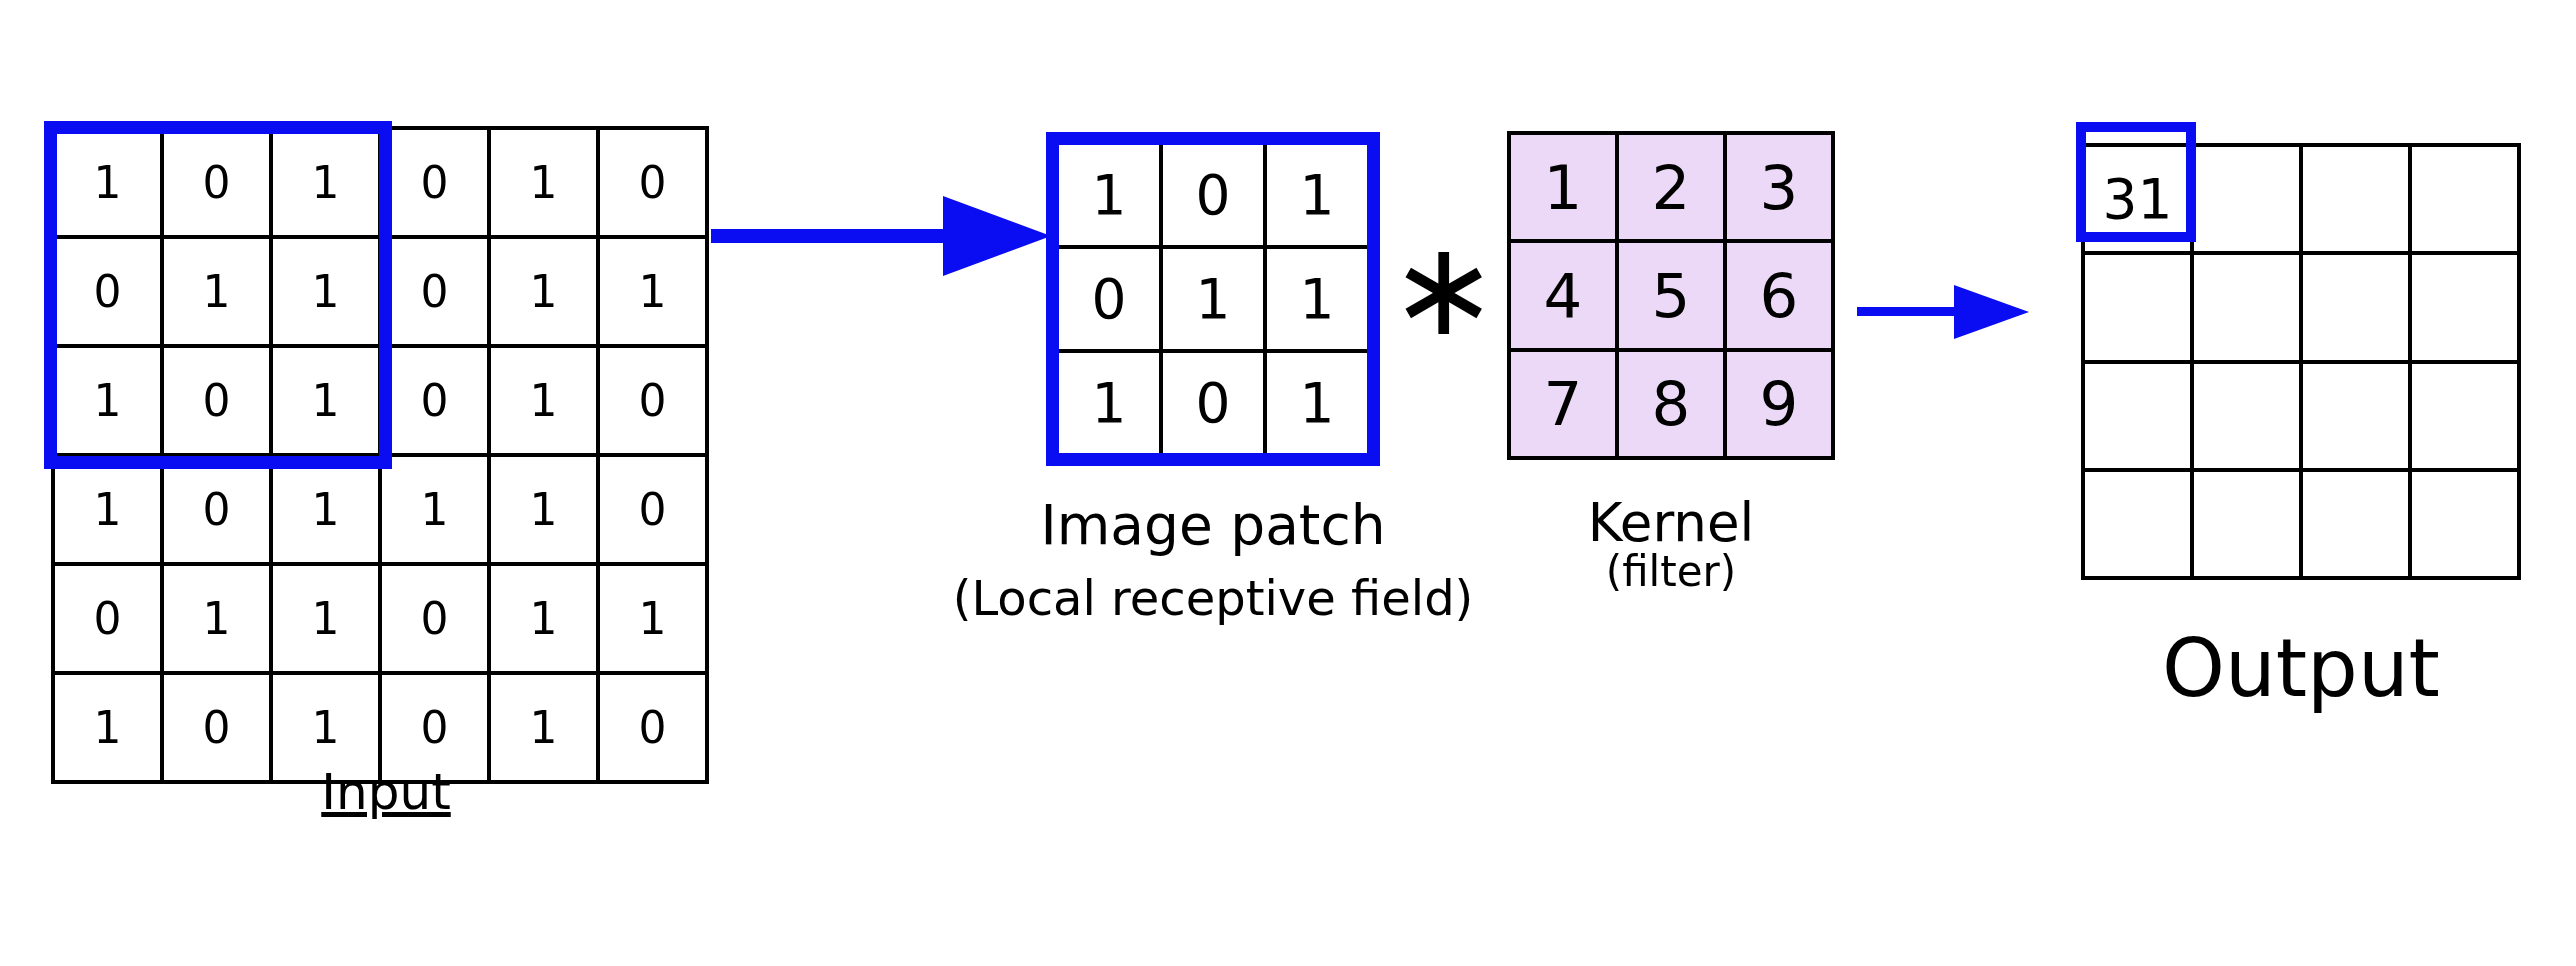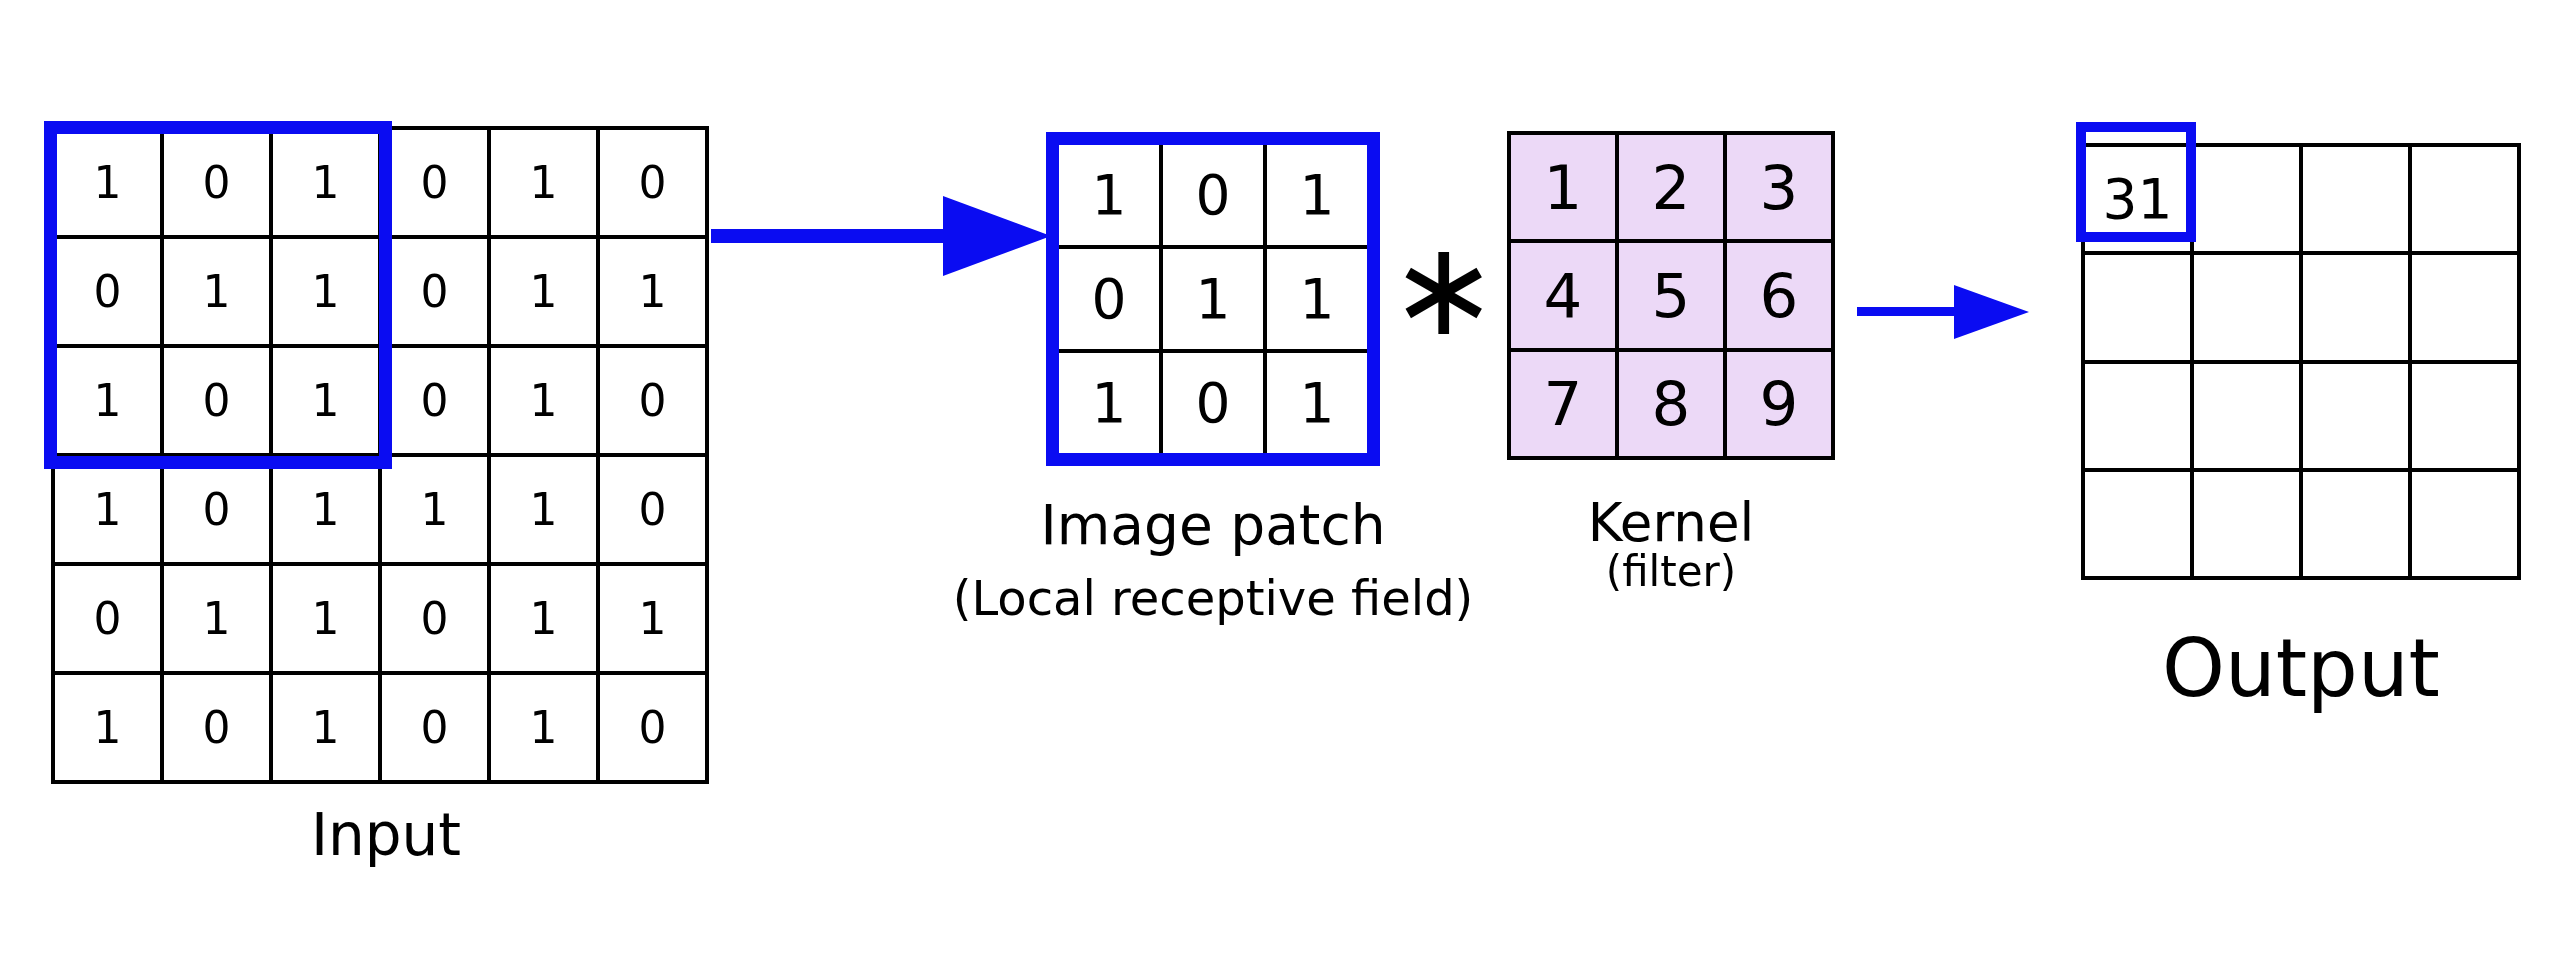--- a/index.html
+++ b/index.html
@@ -10,21 +10,21 @@
   .grid{position:absolute;display:grid;background:#000;gap:4px;box-sizing:border-box;}
   .cell{display:flex;align-items:center;justify-content:center;background:#fff;color:#000;}
 
   #input-grid{left:51px;top:126px;width:658px;height:658px;padding:4px;grid-auto-rows:1fr;}
   #input-grid .cell{font-size:44px;}
 
   #input-roi{position:absolute;left:44px;top:121px;width:348px;height:348px;
              border:13.6px solid var(--highlight);box-sizing:border-box;}
 
   .caption{position:absolute;transform:translateX(-50%);white-space:nowrap;color:#000;line-height:1;}
-  #input-label{left:386px;top:806px;font-size:58px;}
+  #input-label{left:386px;top:767px;font-size:50px;text-decoration:underline;}
 
   .arrow-line{position:absolute;background:var(--highlight);}
   .arrow-head{position:absolute;width:0;height:0;border-style:solid;border-color:transparent;
               border-right:none;border-left-color:var(--highlight);}
   #arrow1-line{left:711px;top:229px;width:237px;height:13.6px;}
   #arrow1-head{left:943px;top:196px;border-top-width:40px;border-bottom-width:40px;border-left-width:108px;}
 
   #patch-grid{left:1046px;top:132px;width:334px;height:334px;border:13.6px solid var(--highlight);
               grid-auto-rows:1fr;}
   #patch-grid .cell{font-size:55px;}

